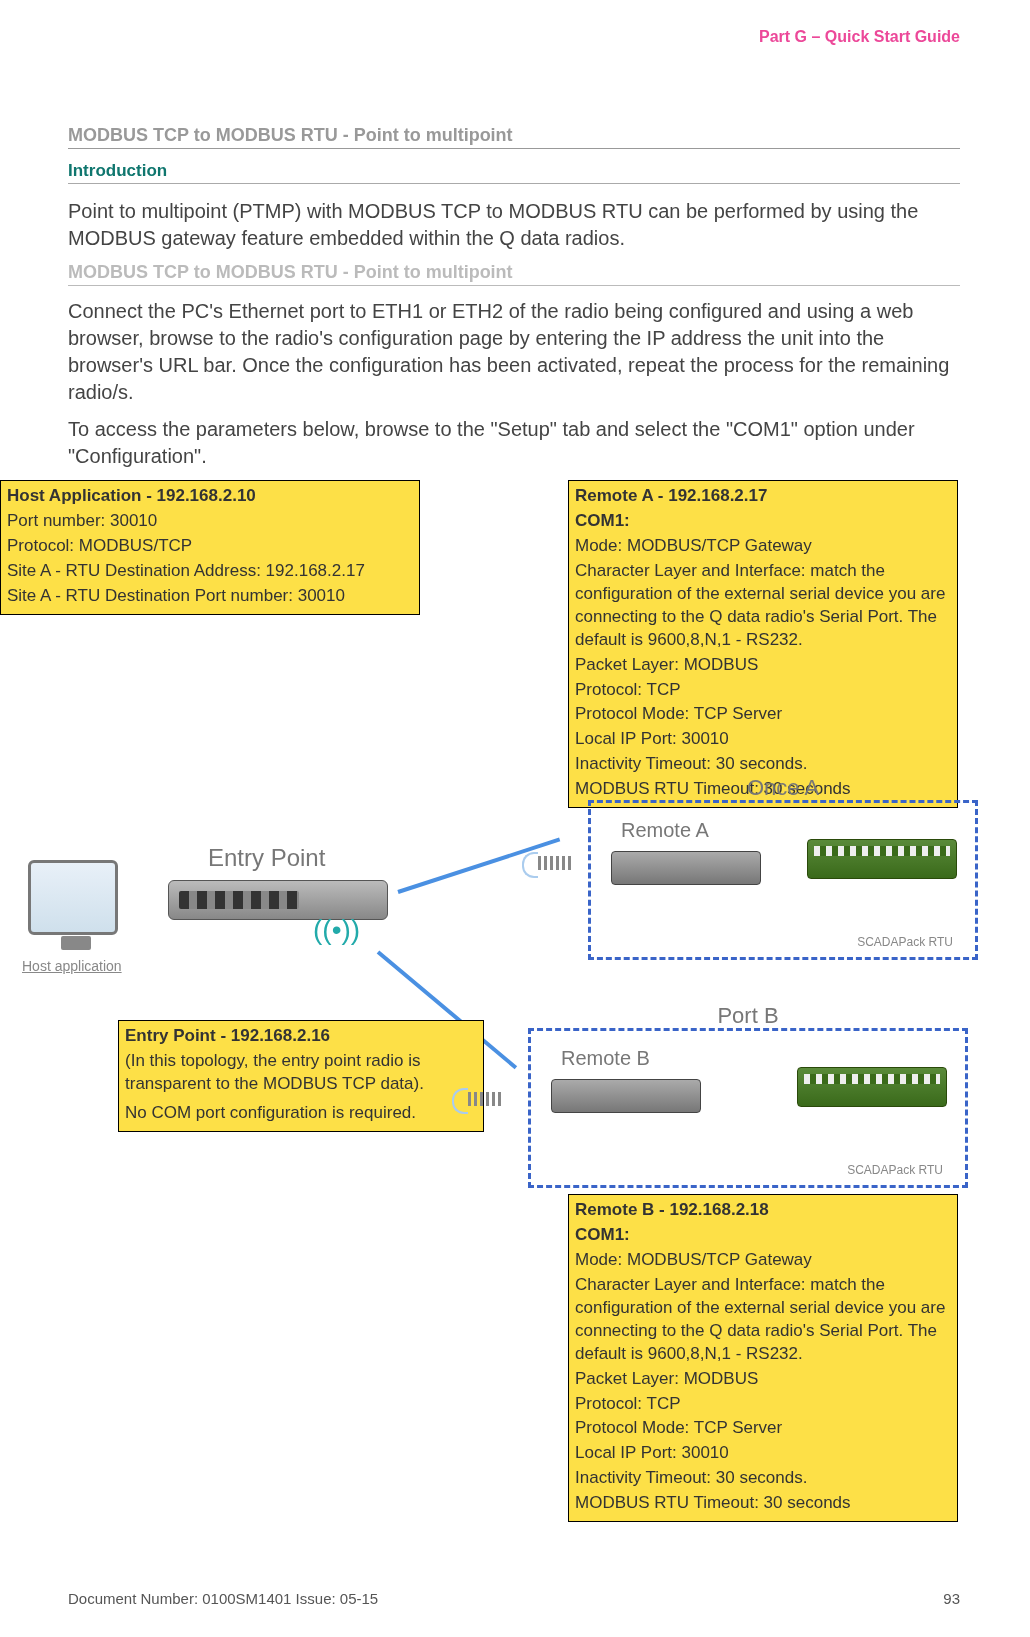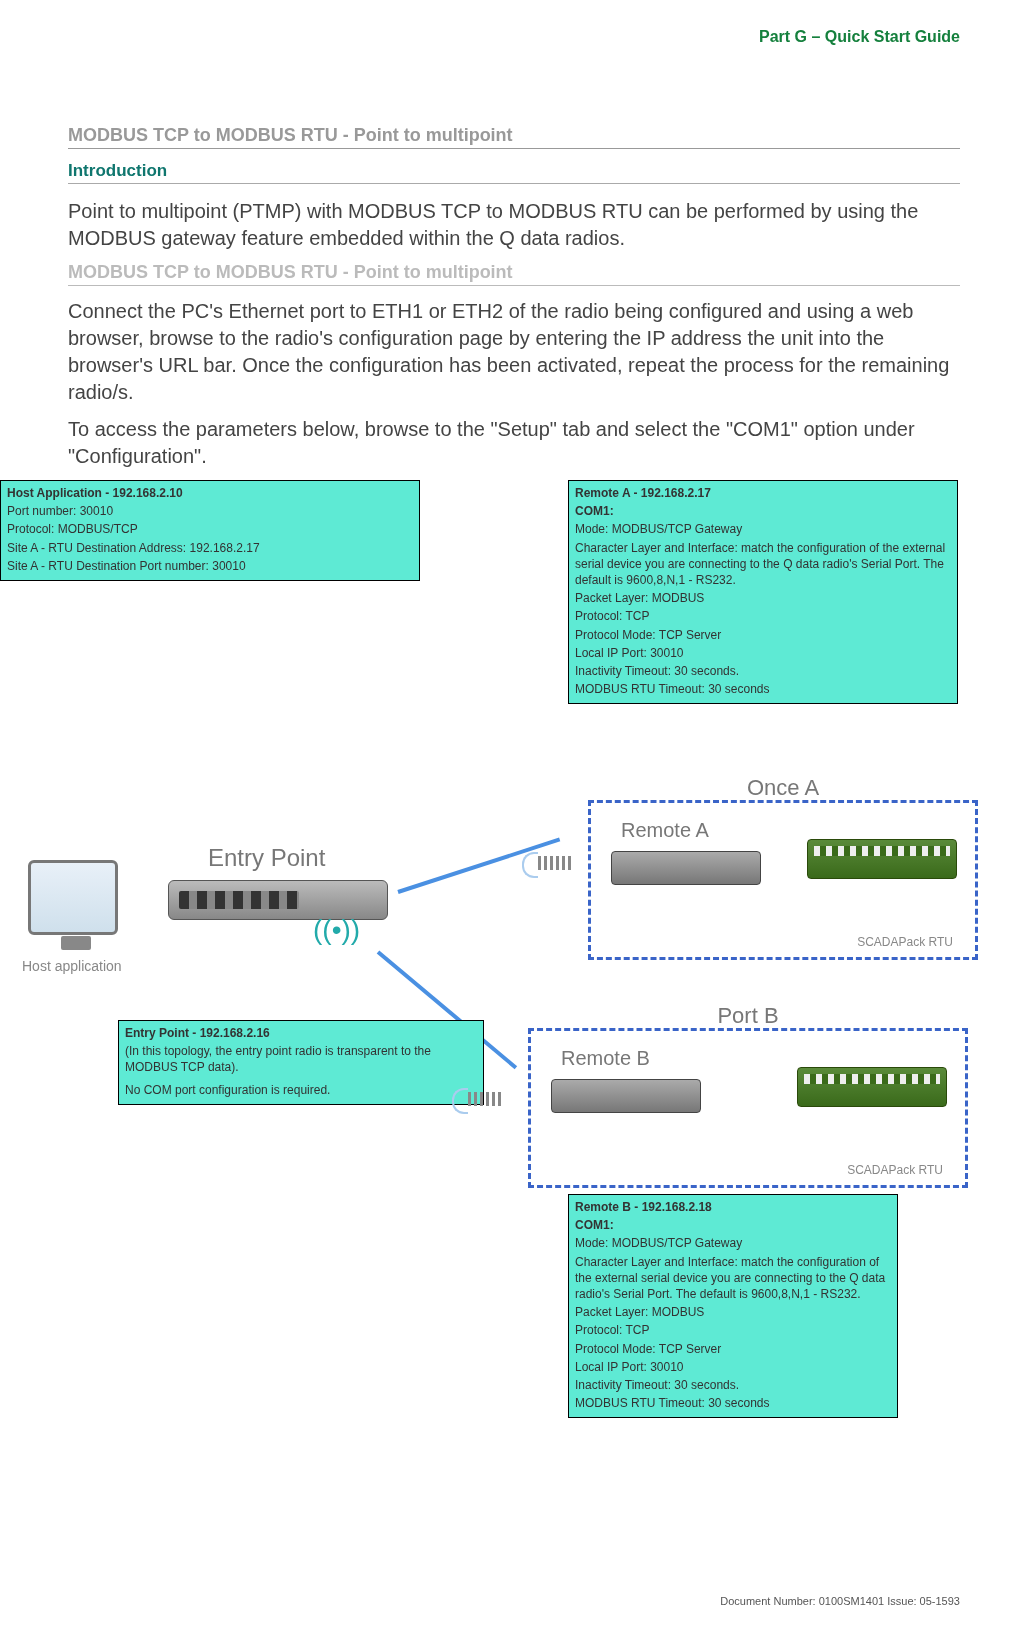--- a/index.html
+++ b/index.html
@@ -10,21 +10,21 @@
     font-family: Arial, Helvetica, sans-serif;
     color: #333;
     background: #fff;
   }
   .header-right {
     position: absolute;
     top: 28px;
     right: 70px;
     font-size: 16px;
     font-weight: bold;
-    color: #15803d;
+    color: #ec4899;
   }
   .content {
     position: absolute;
     top: 125px;
     left: 68px;
     right: 70px;
   }
   .section-title {
     font-size: 18px;
     font-weight: bold;
@@ -48,41 +48,41 @@
     color: #444;
   }
   .diagram-area {
     position: relative;
     width: 100%;
     height: 1100px;
   }
   .info-box {
     position: absolute;
     border: 1px solid #000;
-    background: #5eead4;
+    background: #fde047;
     padding: 4px 6px;
-    font-size: 12px;
+    font-size: 17px;
     line-height: 1.35;
   }
   .info-box .title { font-weight: bold; }
   .info-box p { margin-bottom: 2px; }
 
   
   .monitor {
     position: absolute;
     width: 90px; height: 75px;
     border: 3px solid #777; border-radius: 6px;
     background: linear-gradient(#e8f0f8,#cfe0ec);
   }
   .monitor::after {
     content: ""; position: absolute; bottom: -18px; left: 30px;
     width: 30px; height: 14px; background: #888; border-radius: 2px;
   }
   .host-label {
-    position: absolute; font-size: 14px; color: #888;
+    position: absolute; font-size: 14px; color: #888; text-decoration: underline;
   }
   .router {
     position: absolute; width: 220px; height: 40px;
     background: linear-gradient(#bbb,#888);
     border: 1px solid #555; border-radius: 6px;
   }
   .router::before {
     content: ""; position: absolute; left: 10px; top: 10px;
     width: 120px; height: 18px;
     background: repeating-linear-gradient(90deg,#333 0 10px,#888 10px 18px);
@@ -140,22 +140,22 @@
     width: 200px; height: 0;
     border-top: 4px solid #4a90e2;
     transform-origin: left center;
   }
   .footer {
     position: absolute;
     bottom: 30px;
     left: 68px;
     right: 70px;
     display: flex;
-    justify-content: flex-end;
-    font-size: 11px;
+    justify-content: space-between;
+    font-size: 15px;
     color: #555;
   }
 </style>
 </head>
 <body>
 
 <div class="header-right">Part G – Quick Start Guide</div>
 
 <div class="content">
   <div class="section-title">MODBUS TCP to MODBUS RTU - Point to multipoint</div>
@@ -214,21 +214,21 @@
 
     <div class="ant" style="top:612px; left:400px;"></div>
     <div class="site-panel" style="top:548px; left:460px; width:440px;">
       <div class="site-title">Port B</div>
       <div class="remote-label">Remote B</div>
       <div class="radio-box"></div>
       <div class="rtu-box"></div>
       <div class="rtu-label">SCADAPack RTU</div>
     </div>
 
-    <div class="info-box" style="top:714px; left:500px; width:330px;">
+    <div class="info-box" style="top:714px; left:500px; width:390px;">
       <p class="title">Remote B - 192.168.2.18</p>
       <p class="title">COM1:</p>
       <p>Mode: MODBUS/TCP Gateway</p>
       <p>Character Layer and Interface: match the configuration of the external serial device you are connecting to the Q data radio's Serial Port. The default is 9600,8,N,1 - RS232.</p>
       <p>Packet Layer: MODBUS</p>
       <p>Protocol: TCP</p>
       <p>Protocol Mode: TCP Server</p>
       <p>Local IP Port: 30010</p>
       <p>Inactivity Timeout: 30 seconds.</p>
       <p>MODBUS RTU Timeout: 30 seconds</p>

